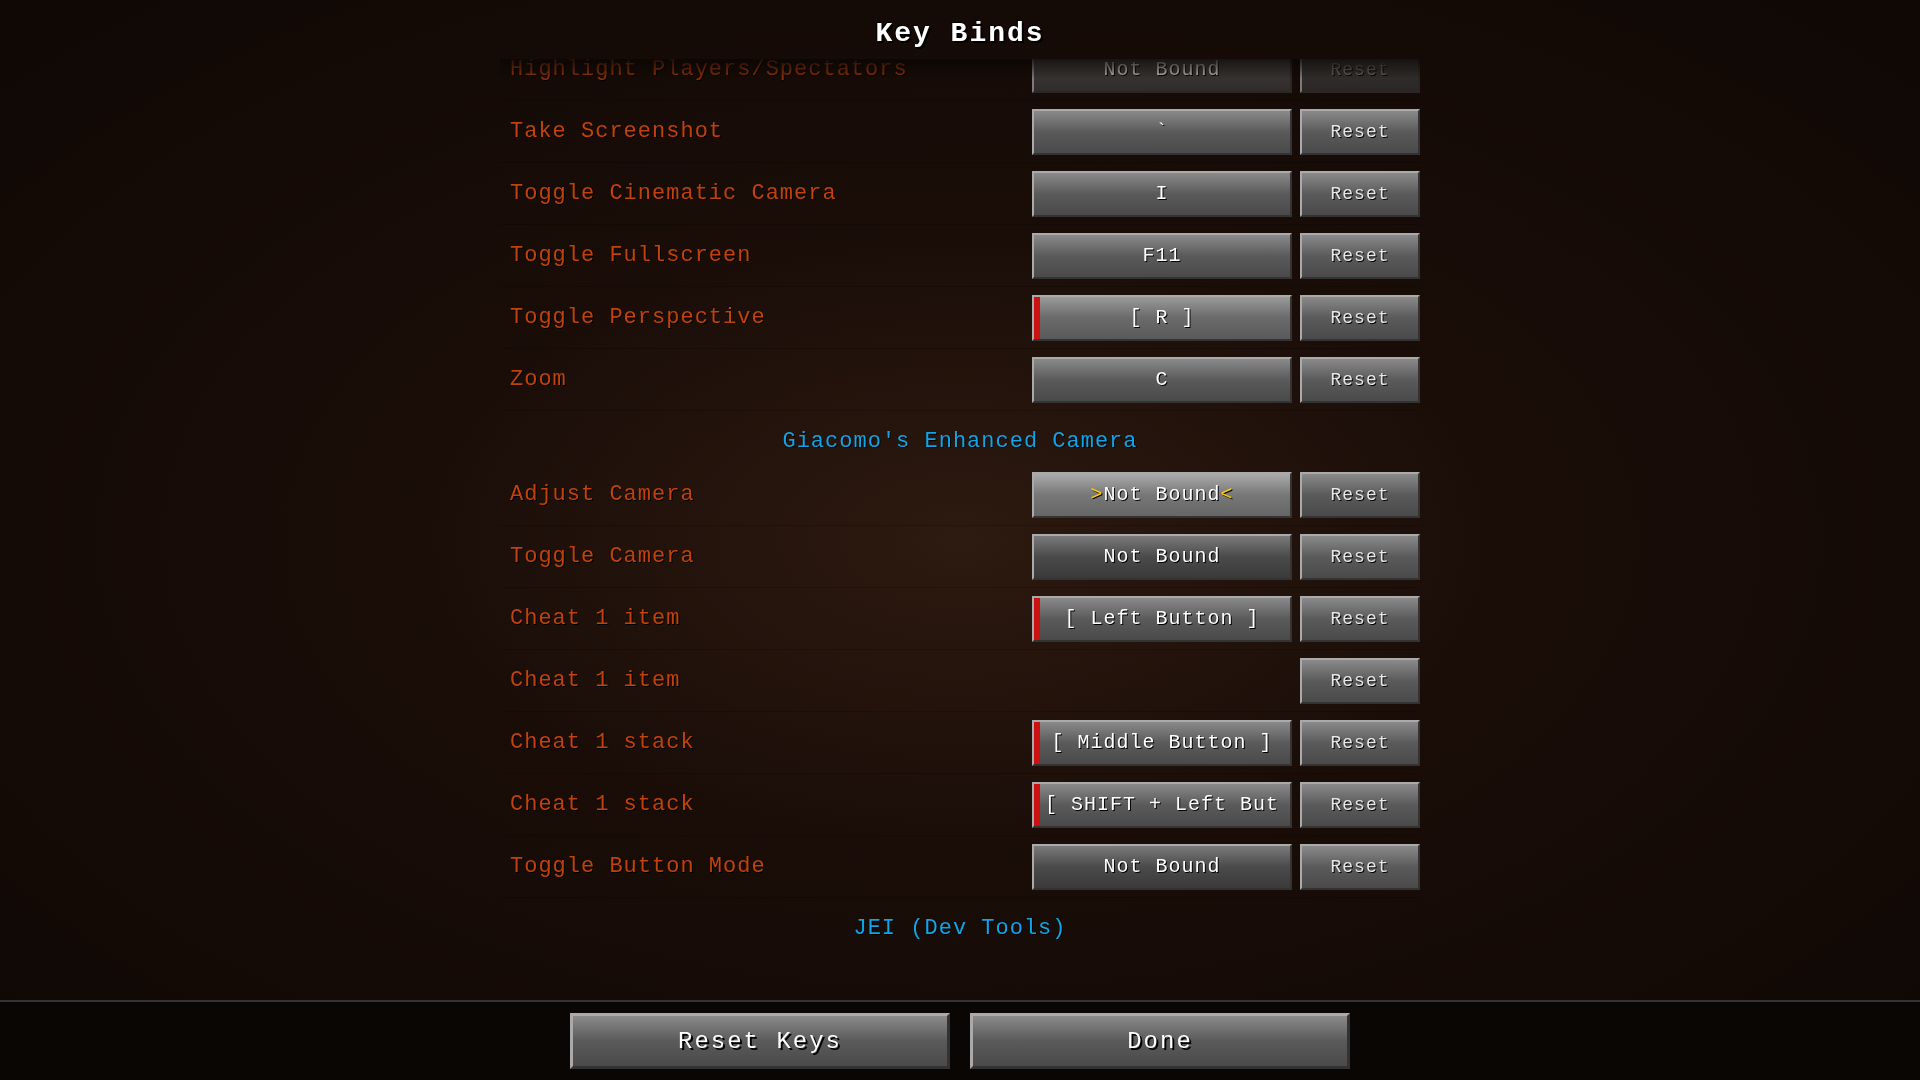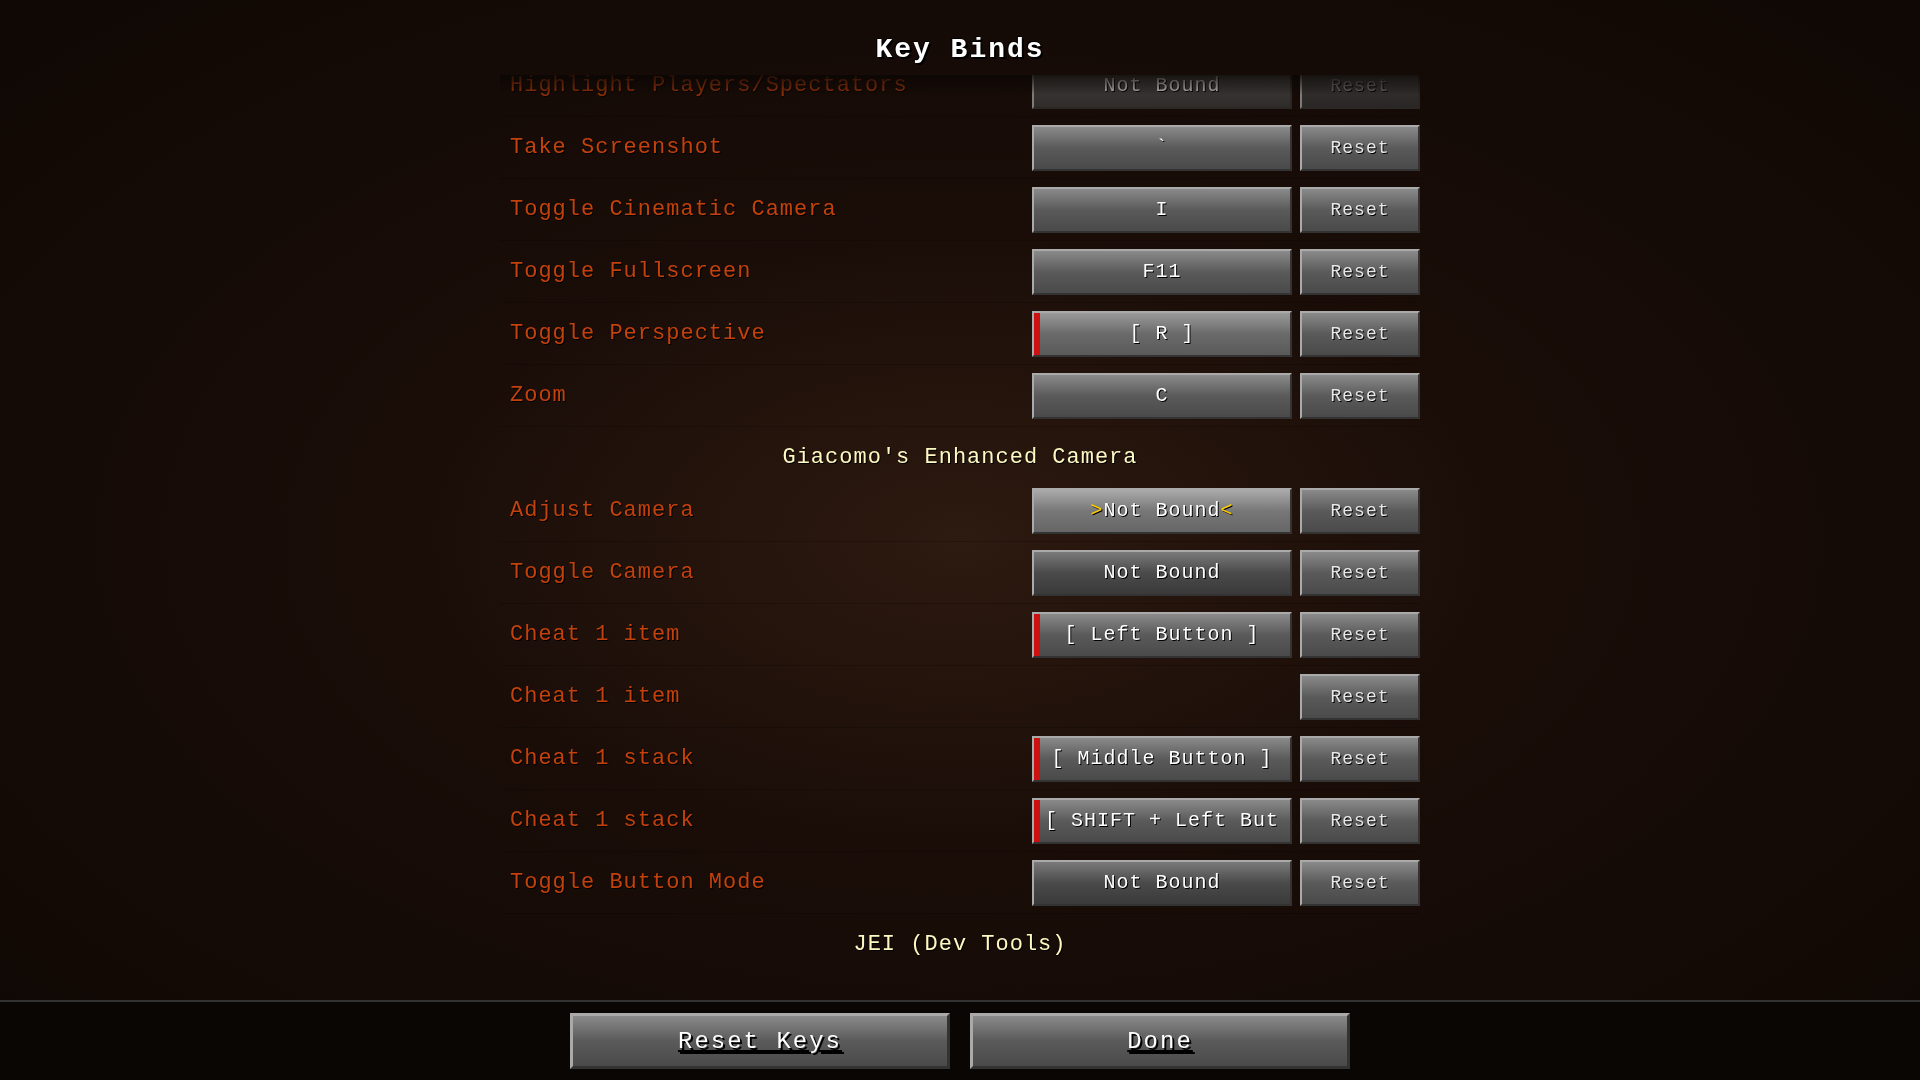--- a/index.html
+++ b/index.html
@@ -54,21 +54,20 @@
     .title-bar {
       width: 100%;
       text-align: center;
       padding: 18px 7px 10px;
       color: #ffffff;
       font-size: 28px;
       font-weight: bold;
       letter-spacing: 2px;
       text-shadow: 2px 2px 0 #000, -1px -1px 0 #000;
       font-family: 'Courier New', monospace;
-      margin-top: 16px;
     }
 
     .scroll-inner {
       display: flex;
       flex-direction: column;
       gap: 0;
     }
 
     
     .row {
@@ -154,41 +153,40 @@
 
     .reset-btn.disabled {
       background: linear-gradient(to bottom, #666 0%, #404040 50%, #333 100%);
       color: #888;
       cursor: default;
     }
 
     .section-header {
       width: 100%;
       text-align: center;
-      color: #fef9c3;
+      color: #0ea5e9;
       font-size: 22px;
       letter-spacing: 1px;
       padding: 18px 0 10px;
       text-shadow: 1px 1px 0 #000;
       font-family: 'Courier New', monospace;
     }
 
     .bottom-bar {
       position: absolute;
       bottom: 0;
       left: 0;
       right: 0;
       height: 80px;
       background: rgba(10, 6, 4, 0.95);
       display: flex;
       align-items: center;
       justify-content: center;
       gap: 20px;
       border-top: 2px solid #333;
-      text-decoration: underline;
     }
 
     .bottom-btn {
       width: 380px;
       height: 56px;
       background: linear-gradient(to bottom, #8a8a8a 0%, #5a5a5a 50%, #4a4a4a 100%);
       border: 3px solid #333;
       border-top-color: #aaa;
       border-left-color: #aaa;
       color: #ffffff;

